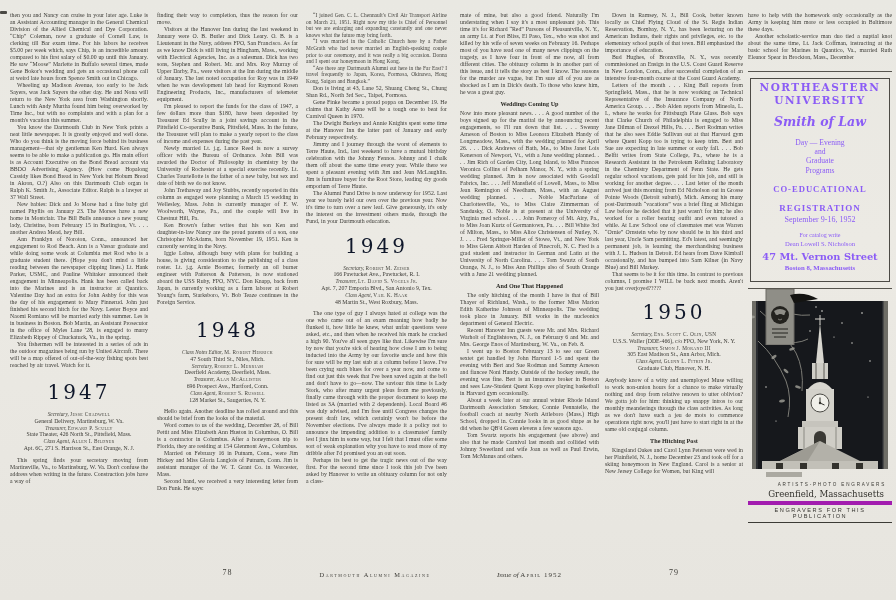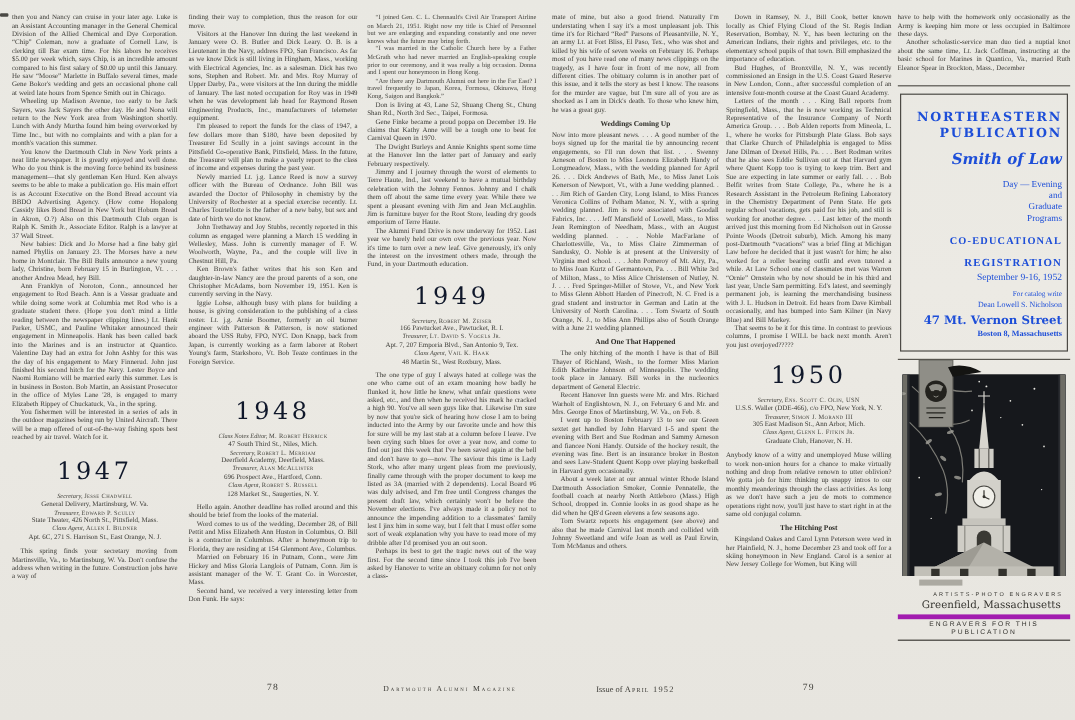--- a/index.html
+++ b/index.html
@@ -18,26 +18,26 @@
   .officers{text-align:center;margin-bottom:5px;}
   .off-line{font-size:5.3px;line-height:6.8px;color:#45443e;}
   .off-role{font-style:italic;}
   .off-role::after{content:", ";}
   .off-name{font-variant:small-caps;letter-spacing:0.3px;}
   .off-addr{font-size:5.8px;line-height:6.8px;color:#3b3a35;}
   .subhead{font-size:6.2px;font-weight:bold;text-align:center;margin:4px 0 3px;color:#2c2b26;text-indent:0;}
   .footer{position:absolute;font-size:7px;color:#3b3a35;text-align:center;}
   .pageno{font-size:8px;letter-spacing:1px;}
   .mag-title{font-variant:small-caps;letter-spacing:1.6px;font-size:6.4px;}
-  .issue .i1{}
+  .issue .i1{font-style:italic;}
   .issue .i2{font-variant:small-caps;letter-spacing:1px;}
   .edge-mark{position:absolute;left:0;top:11px;width:7px;height:3px;background:#4a4944;border-radius:1px;}
   
   .rule{height:1px;background:#56544e;margin:6px 0;}
-  .ad-box{border:1.2px solid #4c4a45;margin:5px 2px 6px;padding:13px 4px 10px;text-align:right;color:#1d4ed8;}
+  .ad-box{border:1.2px solid #4c4a45;margin:5px 2px 6px;padding:2px 4px 10px;text-align:center;color:#8b5cf6;}
   .ne-univ{font-family:"DejaVu Serif",serif;font-weight:bold;font-size:10.5px;line-height:12.5px;letter-spacing:1.5px;}
   .ne-school{font-family:"DejaVu Serif",serif;font-weight:bold;font-style:italic;font-size:12.5px;margin:8px 0 9px;}
   .ne-prog{font-size:7.6px;line-height:9.2px;font-family:Liberation Serif, serif;}
   .ne-coed{font-weight:bold;font-size:8.6px;letter-spacing:1px;margin-top:9px;}
   .ne-reg{font-weight:bold;font-size:9px;letter-spacing:1px;margin-top:9px;}
   .ne-date{font-size:8px;margin-top:2px;}
   .ne-cat{font-size:6px;margin-top:8px;}
   .ne-dean{font-size:6.6px;margin-top:2px;}
   .ne-street{font-family:"DejaVu Serif",serif;font-weight:bold;font-size:9.8px;margin-top:4px;}
   .ne-city{font-weight:bold;font-size:6.8px;margin-top:2px;}
@@ -86,21 +86,21 @@
 <div class="col" style="left:157px;width:141px;">
   <div class="paras cont">
       <p>finding their way to completion, thus the reason for our move.</p>
       <p>Visitors at the Hanover Inn during the last weekend in January were O. B. Butler and Dick Leary. O. B. is a Lieutenant in the Navy, address FPO, San Francisco. As far as we know Dick is still living in Hingham, Mass., working with Electrical Agencies, Inc. as a salesman. Dick has two sons, Stephen and Robert. Mr. and Mrs. Roy Murray of Upper Darby, Pa., were visitors at the Inn during the middle of January. The last noted occupation for Roy was in 1949 when he was development lab head for Raymond Rosen Engineering Products, Inc., manufacturers of telemeter equipment.</p>
       <p>I'm pleased to report the funds for the class of 1947, a few dollars more than $180, have been deposited by Treasurer Ed Scully in a joint savings account in the Pittsfield Co-operative Bank, Pittsfield, Mass. In the future, the Treasurer will plan to make a yearly report to the class of income and expenses during the past year.</p>
       <p>Newly married Lt. j.g. Lance Reed is now a survey officer with the Bureau of Ordnance. John Bill was awarded the Doctor of Philosophy in chemistry by the University of Rochester at a special exercise recently. Lt. Charles Tourtellotte is the father of a new baby, but sex and date of birth we do not know.</p>
       <p>John Trethaway and Joy Stubbs, recently reported in this column as engaged were planning a March 15 wedding in Wellesley, Mass. John is currently manager of F. W. Woolworth, Wayne, Pa., and the couple will live in Chestnut Hill, Pa.</p>
       <p>Ken Brown's father writes that his son Ken and daughter-in-law Nancy are the proud parents of a son, one Christopher McAdams, born November 19, 1951. Ken is currently serving in the Navy.</p>
       <p>Iggie Lohse, although busy with plans for building a house, is giving consideration to the publishing of a class roster. Lt. j.g. Arnie Boomer, formerly an oil burner engineer with Patterson &amp; Patterson, is now stationed aboard the USS Ruby, FPO, NYC. Don Knapp, back from Japan, is currently working as a farm laborer at Robert Young's farm, Starksboro, Vt. Bob Teaze continues in the Foreign Service.</p>
     </div>
-  <h2 class="year" style="margin-top:24px;">1948</h2>
+  <h2 class="year" style="margin-top:12px;">1948</h2>
   <div class="officers">
       <div class="off-line"><span class="off-role">Class Notes Editor</span><span class="off-name">M. Robert Herrick</span></div>
       <div class="off-addr">47 South Third St., Niles, Mich.</div>
       <div class="off-line"><span class="off-role">Secretary</span><span class="off-name">Robert L. Merriam</span></div>
       <div class="off-addr">Deerfield Academy, Deerfield, Mass.</div>
       <div class="off-line"><span class="off-role">Treasurer</span><span class="off-name">Alan McAllister</span></div>
       <div class="off-addr">696 Prospect Ave., Hartford, Conn.</div>
       <div class="off-line"><span class="off-role">Class Agent</span><span class="off-name">Robert S. Russell</span></div>
       <div class="off-addr">128 Market St., Saugerties, N. Y.</div>
     </div>
@@ -186,21 +186,21 @@
 <div class="col" style="left:748px;width:144px;text-align:left;">
   <div class="paras cont" style="text-align:justify;">
       <p>have to help with the homework only occasionally as the Army is keeping him more or less occupied in Baltimore these days.</p>
       <p>Another scholastic-service man duo tied a nuptial knot about the same time, Lt. Jack Coffman, instructing at the basic school for Marines in Quantico, Va., married Ruth Eleanor Spear in Brockton, Mass., December</p>
     </div>
 
   <div class="rule" style="margin-top:10px;"></div>
 
   <div class="ad-box">
     <div class="ne-univ">NORTHEASTERN</div>
-    <div class="ne-univ">PUBLICATION</div>
+    <div class="ne-univ">UNIVERSITY</div>
     <div class="ne-school">Smith of Law</div>
     <div class="ne-prog">Day — Evening</div>
     <div class="ne-prog">and</div>
     <div class="ne-prog">Graduate</div>
     <div class="ne-prog">Programs</div>
     <div class="ne-coed">CO-EDUCATIONAL</div>
     <div class="ne-reg">REGISTRATION</div>
     <div class="ne-date">September 9-16, 1952</div>
     <div class="ne-cat">For catalog write</div>
     <div class="ne-dean">Dean Lowell S. Nicholson</div>

